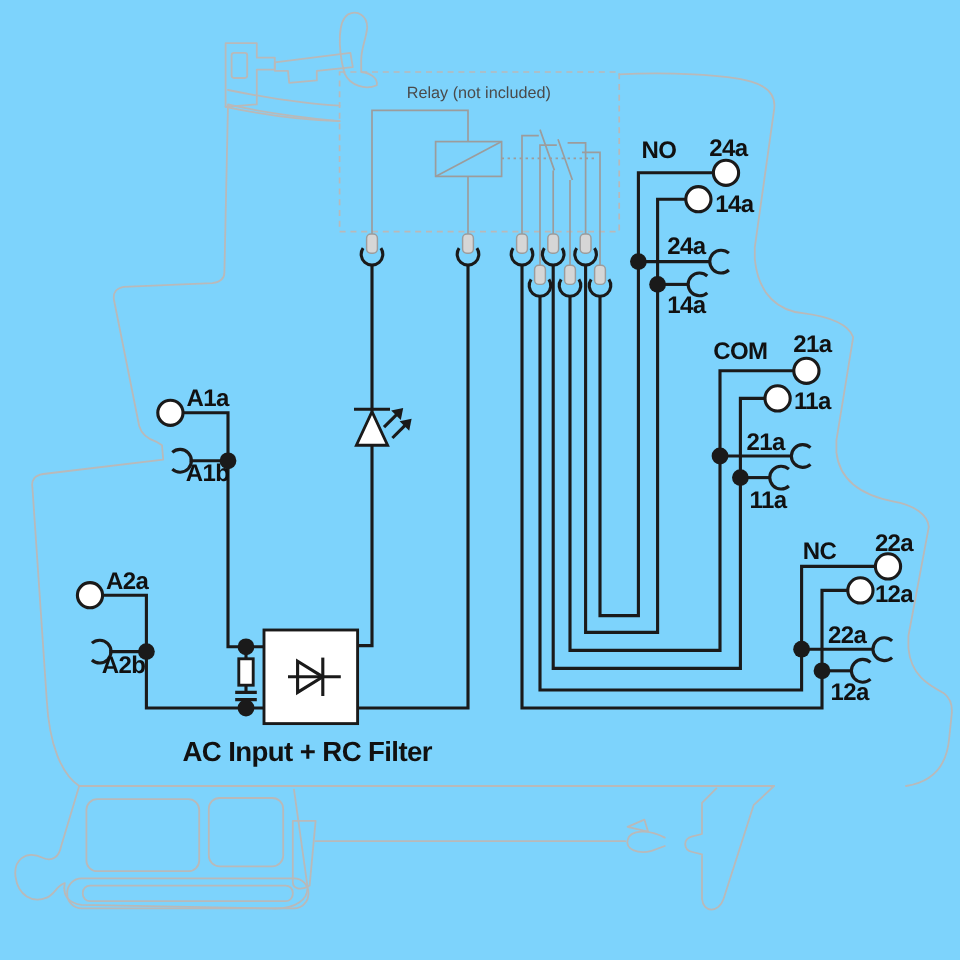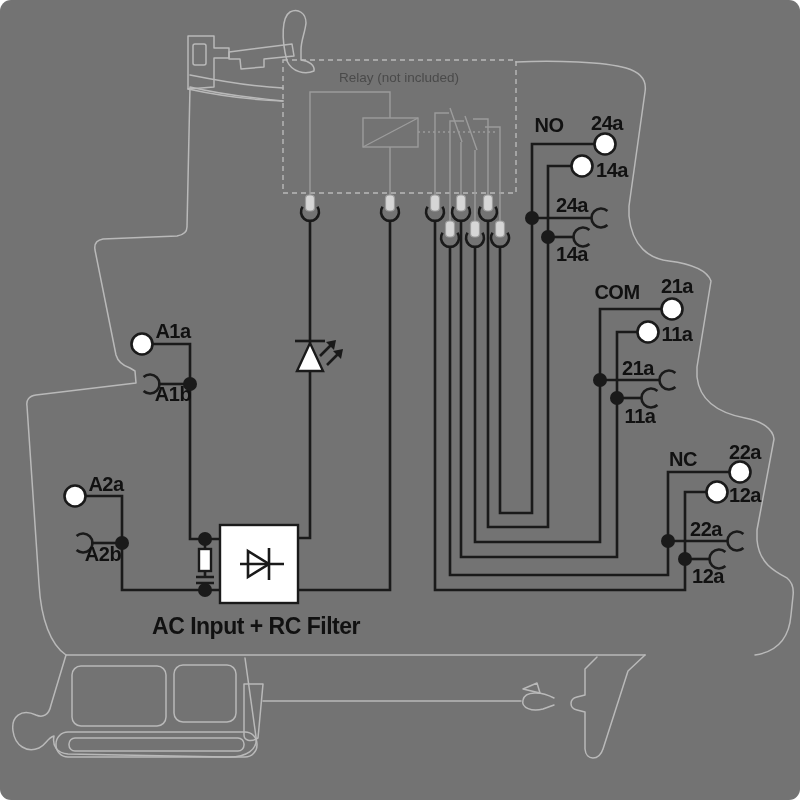--- a/index.html
+++ b/index.html
@@ -1,16 +1,16 @@
 <!DOCTYPE html>
 <html><head>
 <meta charset="utf-8">
 <style>
   html,body{margin:0;padding:0;background:#fff;}
-  .stage{width:800px;height:800px;position:relative;background:#737373;border-radius:11px;}
+  .stage{width:800px;height:800px;position:relative;background:#7dd3fc;}
   svg{display:block;}
   
   .wire{stroke:#1a1a1a;stroke-width:2.6;fill:none;stroke-linejoin:miter;}
   .dot{fill:#1a1a1a;stroke:none;}
   .jack{fill:#ffffff;stroke:#1a1a1a;stroke-width:2.6;}
   .sock{fill:none;stroke:#1a1a1a;stroke-width:2.6;}
   .comp{fill:#ffffff;stroke:#1a1a1a;stroke-width:2.4;}
   
   .housing{fill:none;stroke:#b9b9b9;stroke-width:1.5;stroke-linejoin:round;stroke-linecap:round;}
   .relayg{fill:none;stroke:#9c9c9c;stroke-width:1.4;}

